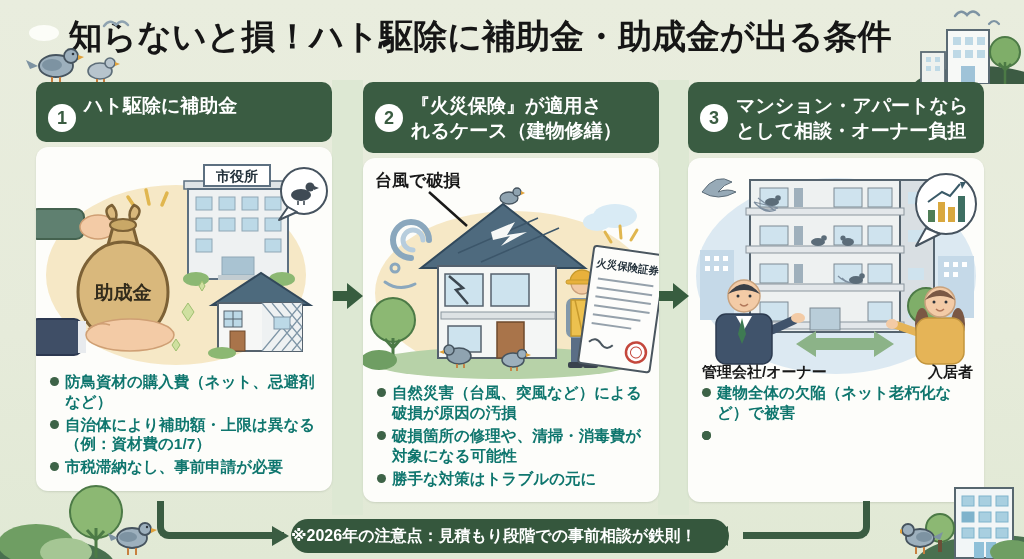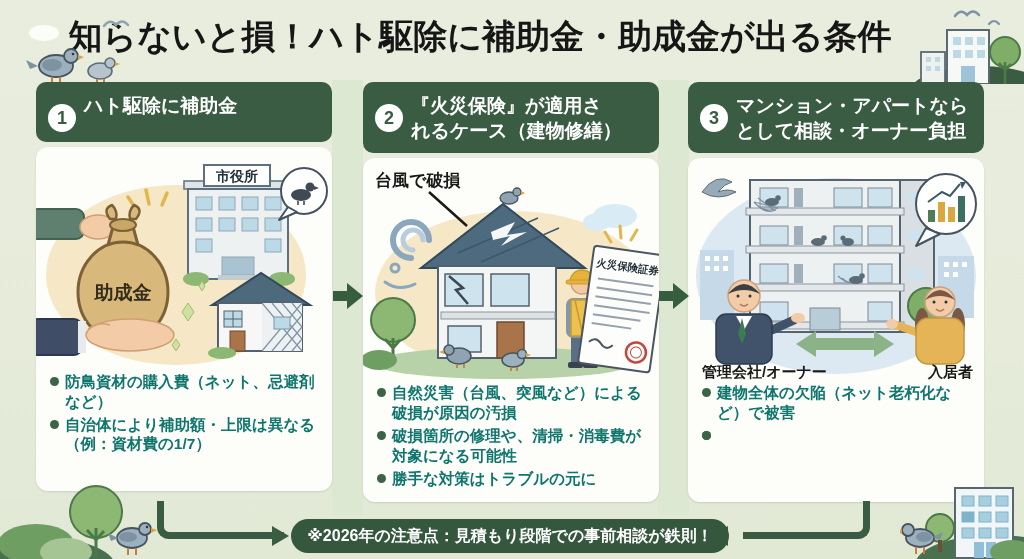--- a/index.html
+++ b/index.html
@@ -18,21 +18,21 @@
   .panel-body{background:#fdfdfa;border-radius:12px;margin-top:5px;height:344px;
           box-sizing:border-box;box-shadow:0 1px 2px rgba(60,80,60,.15);overflow:hidden;}
   .illu{display:block;width:296px;height:222px;}
   ul.bullets{list-style:none;margin:2px 0 0 0;padding:0 8px 0 14px;}
   ul.bullets li{position:relative;padding-left:15px;font-size:15.5px;font-weight:700;
           color:#0f766e;line-height:1.28;margin:3px 0;}
   ul.bullets li .dot{position:absolute;left:0;top:5px;width:9px;height:9px;border-radius:50%;
           background:#3d6347;}
   .flow-arrow{position:absolute;top:283px;z-index:3;}
   .pill{position:absolute;left:291px;top:519px;width:438px;height:34px;background:#35573d;
-          border-radius:17px;color:#fff;font-size:16px;font-weight:800;text-align:center;
+          border-radius:17px;color:#fff;font-size:16px;font-weight:800;text-align:left;
           line-height:34px;z-index:5;box-sizing:border-box;}
   .conn{position:absolute;z-index:4;}
   .conn-left{left:157px;top:501px;width:120px;height:31px;
           border-left:7px solid #3a5c42;border-bottom:7px solid #3a5c42;border-bottom-left-radius:12px;}
   .conn-right{left:743px;top:501px;width:120px;height:31px;
           border-right:7px solid #3a5c42;border-bottom:7px solid #3a5c42;border-bottom-right-radius:12px;}
   .arrhead{position:absolute;top:526px;width:0;height:0;z-index:4;
           border-top:10px solid transparent;border-bottom:10px solid transparent;}
   .arrhead-right{left:272px;border-left:17px solid #3a5c42;}
   .arrhead-left{left:711px;border-right:17px solid #3a5c42;}
@@ -170,20 +170,21 @@
           <text x="87" y="152" font-size="19" font-weight="800" fill="#332c1c" text-anchor="middle">助成金</text>
           <rect x="-6" y="172" width="52" height="36" rx="8" fill="#3f4e66" stroke="#2c3850" stroke-width="2"></rect>
           <rect x="42" y="174" width="8" height="32" fill="#e8ebee"></rect>
           <ellipse cx="94" cy="188" rx="44" ry="16" fill="#f3cba6" stroke="#cf9f74" stroke-width="1.5"></ellipse>
           <path d="M52,182 q10,-8 22,-4" stroke="#cf9f74" stroke-width="1.5" fill="none"></path>
         </g>
       </svg>
       <ul class="bullets">
         <li><span class="dot"></span><span>防鳥資材の購入費（ネット、忌避剤など）</span></li>
         <li><span class="dot"></span><span>自治体により補助額・上限は異なる（例：資材費の1/7）</span></li>
+        <li><span class="dot"></span><span>市税滞納なし、事前申請が必要</span></li>
       </ul>
     </div>
   </div>
 
   <div class="panel" style="left:363px">
     <div class="panel-header">
       <div class="num-badge">2</div>
       <div class="htext">
         <div>『火災保険』が適用さ</div>
         <div>れるケース（建物修繕）</div>

